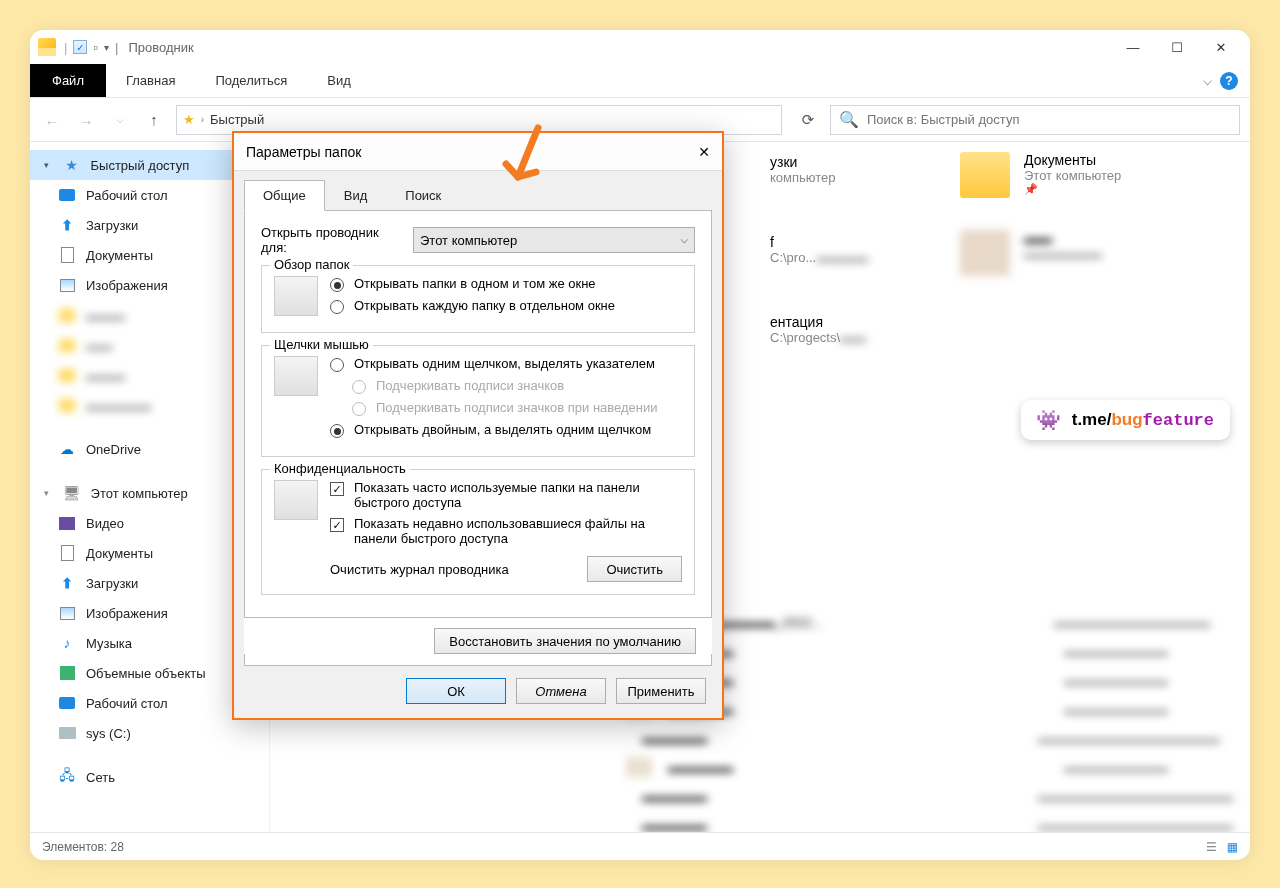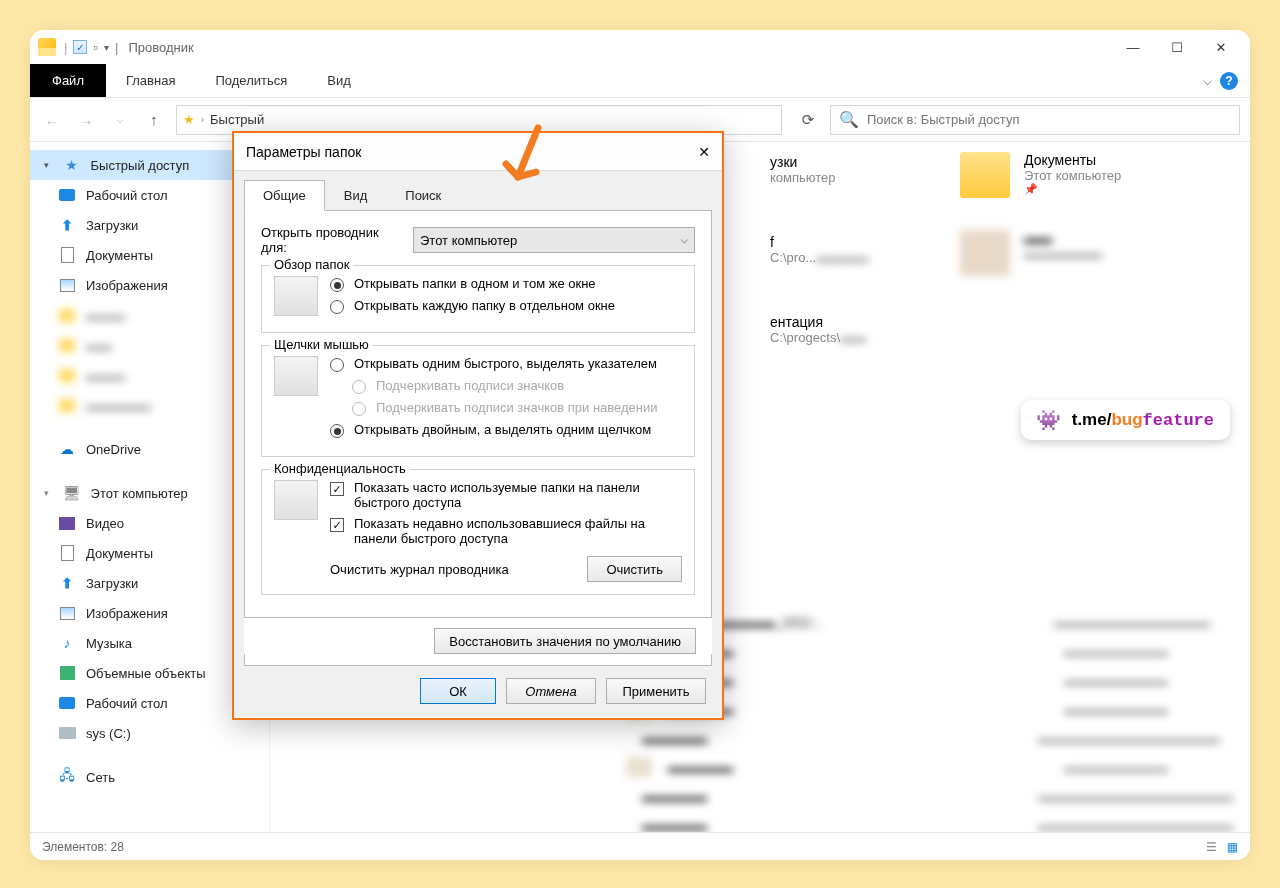--- a/index.html
+++ b/index.html
@@ -411,21 +411,21 @@
       </div>
     </div>
 
     <div class="fieldset">
       <div class="legend">Щелчки мышью</div>
       <div class="frow-icon">
         <div class="ficon"></div>
         <div class="fopts">
           <div class="fopt">
               <span class="radio"></span>
-              <span>Открывать одним быстрого, выделять указателем</span>
+              <span>Открывать одним щелчком, выделять указателем</span>
             </div>
           <div class="fopt indent">
               <span class="radio dis"></span>
               <span class="dis-txt">Подчеркивать подписи значков</span>
             </div>
           <div class="fopt indent">
               <span class="radio dis"></span>
               <span class="dis-txt">Подчеркивать подписи значков при наведении</span>
             </div>
           <div class="fopt">
@@ -455,23 +455,23 @@
           </div>
         </div>
       </div>
     </div>
   </div>
   <div class="restore-row">
     <span class="btn" style="padding:0 14px;">Восстановить значения по умолчанию</span>
   </div>
   <div style="background:#fff;margin:0 10px;height:12px;border-left:1px solid #bbb;border-right:1px solid #bbb;border-bottom:1px solid #bbb;"></div>
   <div class="dlg-footer">
-    <span class="btn primary" style="width:76px;">ОК</span>
+    <span class="btn primary" style="width:100px;">ОК</span>
     <span class="btn" style="width:90px;font-style:italic;">Отмена</span>
-    <span class="btn" style="width:100px;">Применить</span>
+    <span class="btn" style="width:90px;">Применить</span>
   </div>
 </div>
 
 <div class="arrow">
   <svg width="70" height="80">
       <path d="M40 6 Q 30 30 20 55"></path>
       <path d="M20 55 L 8 42"></path>
       <path d="M20 55 L 38 50"></path>
     </svg>
 </div>

